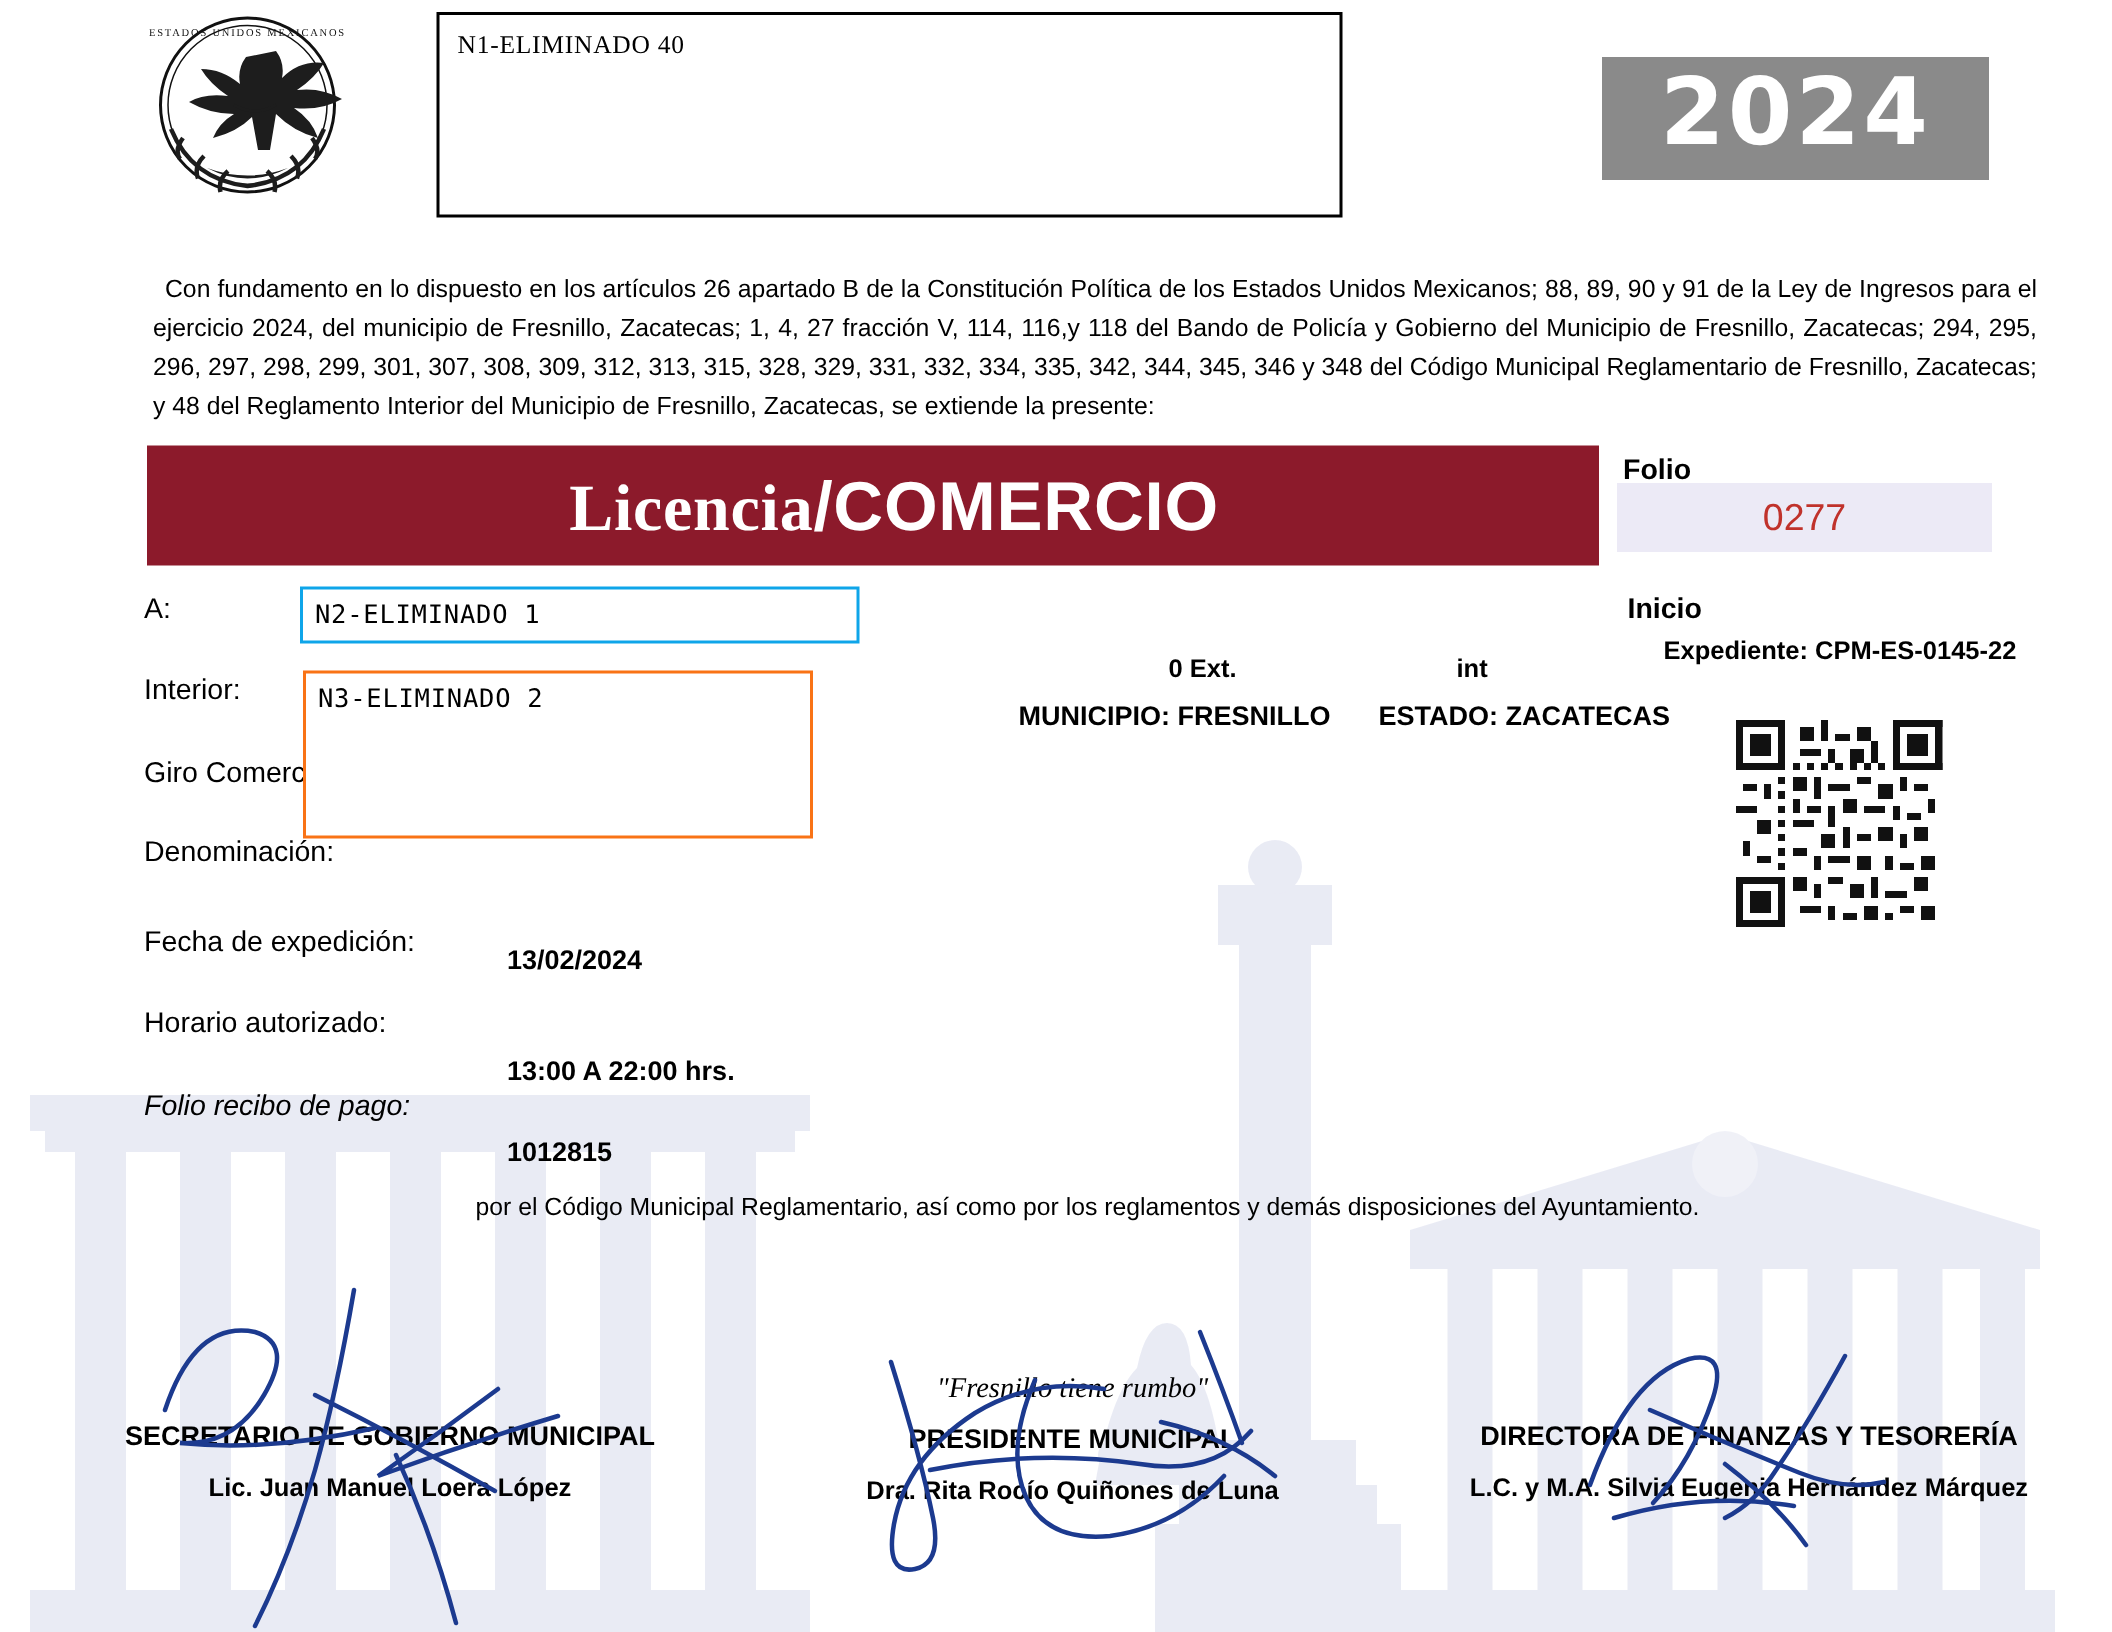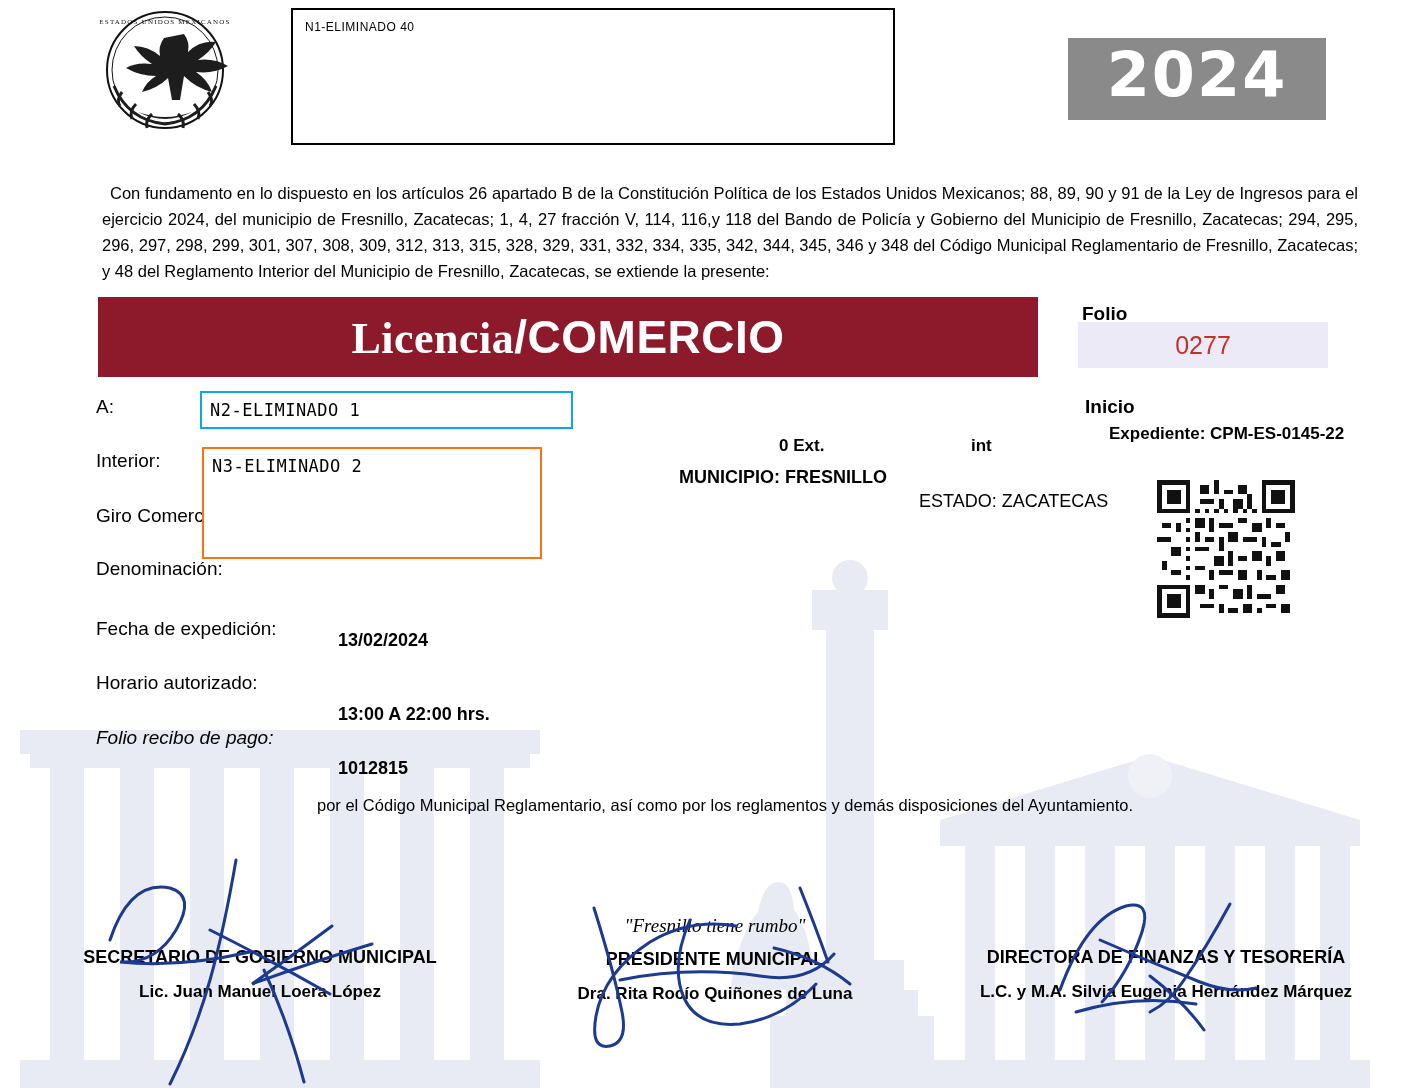--- a/index.html
+++ b/index.html
@@ -41,22 +41,22 @@
     position: absolute;
     left: 291px;
     top: 8px;
     width: 600px;
     height: 133px;
     border: 2px solid #000;
     background: #fff;
     z-index: 2;
   }
   .topbox .val {
-    font-family: Liberation Sans, sans-serif;
-    font-size: 12px;
+    font-family: Liberation Serif, serif;
+    font-size: 17px;
     letter-spacing: 0.5px;
     padding: 10px 14px 0 12px;
   }
   .year {
     position: absolute;
     left: 1068px;
     top: 38px;
     width: 258px;
     height: 82px;
     background: #8a8a8a;
@@ -88,20 +88,21 @@
 
   
   .band {
     position: absolute;
     left: 98px;
     top: 297px;
     width: 940px;
     height: 80px;
     background: #8c1a2b;
     z-index: 2;
+    padding-left: 28px;
   }
   .band .band-inner {
     text-align: center;
     color: #fff;
     line-height: 80px;
     white-space: nowrap;
   }
   .band .b1 {
     font-family: "Liberation Serif", serif;
     font-weight: bold;
@@ -232,23 +233,22 @@
     top: 467px;
     font-size: 18px;
     font-weight: bold;
     z-index: 3;
   }
   .estado {
     position: absolute;
     left: 919px;
     top: 467px;
     font-size: 18px;
-    font-weight: normal;
-    z-index: 3;
-    margin-top: 24px;
+    font-weight: bold;
+    z-index: 3;
   }
 
   
   .inicio {
     position: absolute;
     left: 1085px;
     top: 396px;
     font-size: 19px;
     font-weight: bold;
     z-index: 3;

